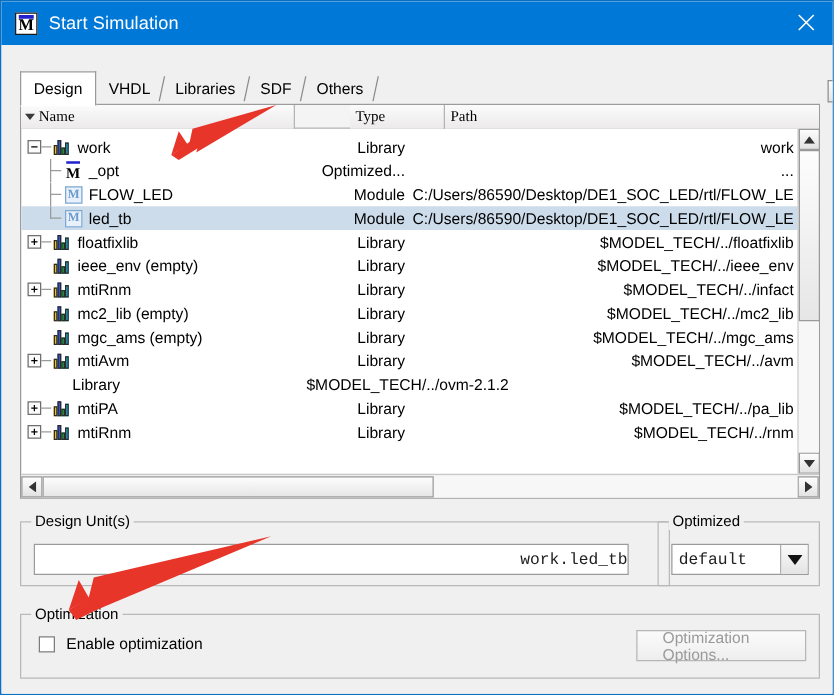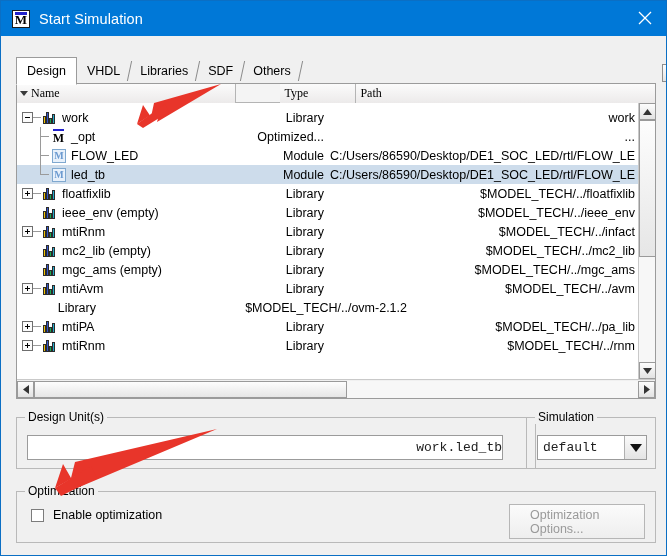--- a/index.html
+++ b/index.html
@@ -429,21 +429,21 @@
     background: #ffffff;
     border: 1px solid #7c7c7c;
     box-sizing: border-box;
     flex: 0 0 auto;
   }
   #enable-opt-label { margin-left: 9px; font-size: 12.5px; }
 
   #opt-options-btn {
     position: absolute;
     right: 10px; top: 12px;
-    width: 136px; height: 35px;
+    width: 136px; height: 25px;
     background: linear-gradient(#fbfbfb, #eeeeee);
     border: 1px solid #b6b6b6;
     box-sizing: border-box;
     display: flex; align-items: center; justify-content: center;
     font-size: 12.5px;
     color: #9a9a9a;
     padding-left: 20px;
   }
 
   
@@ -762,21 +762,21 @@
     </div>
 
     <div class="group" id="grp-design">
       <span class="legend">Design Unit(s)</span>
       <div id="design-input">
         <span>work.led_tb</span>
       </div>
     </div>
 
     <div class="group" id="grp-resolution">
-      <span class="legend">Simulation</span>
+      <span class="legend">Optimized</span>
       <div id="resolution-combo">
         <span id="resolution-value">default</span>
         <span id="resolution-arrow">
           <svg width="12" height="8" viewBox="0 0 12 8">
               <polygon points="0,0 12,0 6,8" fill="#111"></polygon>
             </svg>
         </span>
       </div>
     </div>
 

